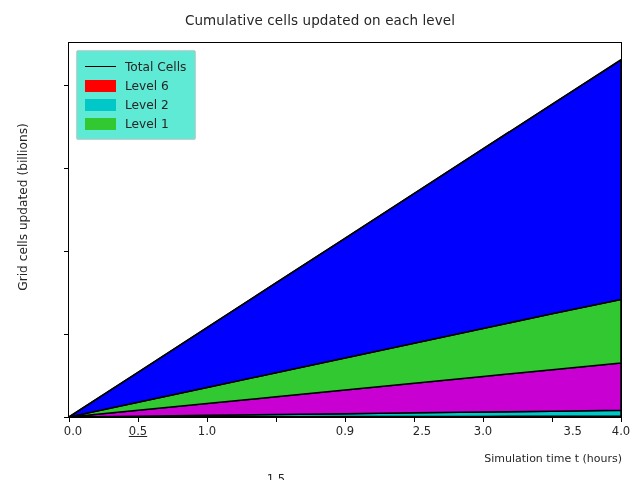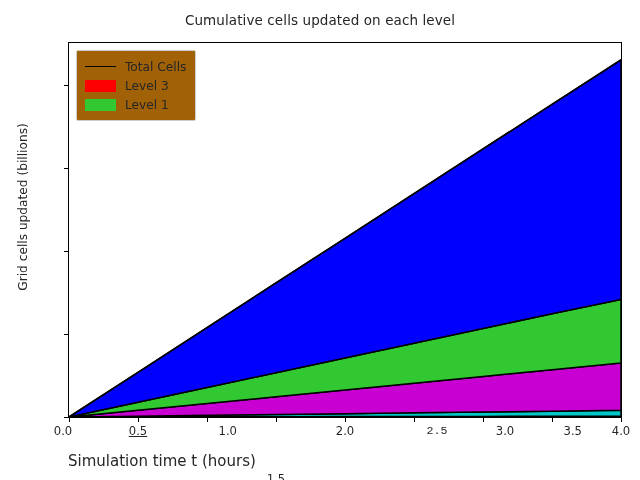--- a/index.html
+++ b/index.html
@@ -59,22 +59,22 @@
     transform: rotate(-90deg);
     transform-origin: center center;
     color: #262626;
     white-space: nowrap;
   }
   #xlabel {
     position: absolute;
     left: 68px;
     top: 452px;
     width: 554px;
-    text-align: left;
-    font-size: 15px;
+    text-align: right;
+    font-size: 11px;
     color: #262626;
   }
   .ytick-mark {
     position: absolute;
     left: 64px;
     width: 4px;
     height: 1.1px;
     background: #000000;
   }
   .xtick-label {
@@ -91,21 +91,21 @@
     top: 418px;
     width: 1.1px;
     height: 4px;
     background: #000000;
   }
   
   #legend {
     position: absolute;
     left: 76px;
     top: 50px;
-    background: #a16207;
+    background: #5eead4;
     border: 0.9px solid #cccccc;
     border-radius: 2px;
     padding: 6px 9px 6px 8px;
     box-sizing: border-box;
   }
   .legend-row {
     display: flex;
     align-items: center;
     height: 19px;
   }
@@ -145,33 +145,33 @@
   <div id="xlabel">Simulation time t (hours)</div>
 
   <div id="ytick-labels">
       <div class="ytick-mark" style="top: 417px;"></div>
       <div class="ytick-mark" style="top: 333.889px;"></div>
       <div class="ytick-mark" style="top: 250.778px;"></div>
       <div class="ytick-mark" style="top: 167.667px;"></div>
       <div class="ytick-mark" style="top: 84.5556px;"></div>
     </div>
   <div id="xtick-labels">
-      <div class="xtick-label" style="left: 63px;">0.0</div>
+      <div class="xtick-label" style="left: 73px;">0.0</div>
       <div class="xtick-mark" style="left: 69px;"></div>
       <div class="xtick-label" style="left: 138px; text-decoration: underline;">0.5</div>
       <div class="xtick-mark" style="left: 138px;"></div>
-      <div class="xtick-label" style="left: 207px; text-align: right;">1.0</div>
+      <div class="xtick-label" style="left: 207px;">1.0</div>
       <div class="xtick-mark" style="left: 207px;"></div>
       <div class="xtick-label" style="left: 276px; margin-top: 48px;">1.5</div>
       <div class="xtick-mark" style="left: 276px;"></div>
-      <div class="xtick-label" style="left: 345px;">2.0</div>
+      <div class="xtick-label" style="left: 345px;">0.9</div>
       <div class="xtick-mark" style="left: 345px;"></div>
-      <div class="xtick-label" style="left: 437px; font-family: Liberation Mono, monospace;">2.5</div>
+      <div class="xtick-label" style="left: 422px;">2.5</div>
       <div class="xtick-mark" style="left: 414px;"></div>
-      <div class="xtick-label" style="left: 505px;">3.0</div>
+      <div class="xtick-label" style="left: 483px;">3.0</div>
       <div class="xtick-mark" style="left: 483px;"></div>
       <div class="xtick-label" style="left: 552px; text-align: right;">3.5</div>
       <div class="xtick-mark" style="left: 552px;"></div>
       <div class="xtick-label" style="left: 621px;">4.0</div>
       <div class="xtick-mark" style="left: 621px;"></div>
     </div>
 
   <div id="plot-area">
     <svg id="plot-svg" width="552" height="374" viewBox="0 0 552 374">
         <path d="M 0.00 374.00 L 0.00 374.00 L 69.00 373.89 L 138.00 373.79 L 207.00 373.68 L 276.00 373.58 L 345.00 373.48 L 414.00 373.38 L 483.00 373.27 L 552.00 373.17 L 552.00 374.00 L 483.00 374.00 L 414.00 374.00 L 345.00 374.00 L 276.00 374.00 L 207.00 374.00 L 138.00 374.00 L 69.00 374.00 L 0.00 374.00 Z" fill="#ff0000" stroke="#000000" stroke-width="1.5" stroke-linejoin="miter"></path>
@@ -185,21 +185,25 @@
 
   <div id="legend">
       <div class="legend-row">
         <span class="legend-line-wrap">
           <span class="legend-line" style="background: rgb(0, 0, 0);"></span>
         </span>
         <span class="legend-label">Total Cells</span>
       </div>
       <div class="legend-row">
         <span class="legend-swatch" style="background: rgb(255, 0, 0);"></span>
-        <span class="legend-label">Level 3</span>
+        <span class="legend-label">Level 6</span>
+      </div>
+      <div class="legend-row">
+        <span class="legend-swatch" style="background: rgb(0, 200, 200);"></span>
+        <span class="legend-label">Level 2</span>
       </div>
       <div class="legend-row">
         <span class="legend-swatch" style="background: rgb(50, 200, 50);"></span>
         <span class="legend-label">Level 1</span>
       </div>
     </div>
 
 </div>
 
 </body></html>

